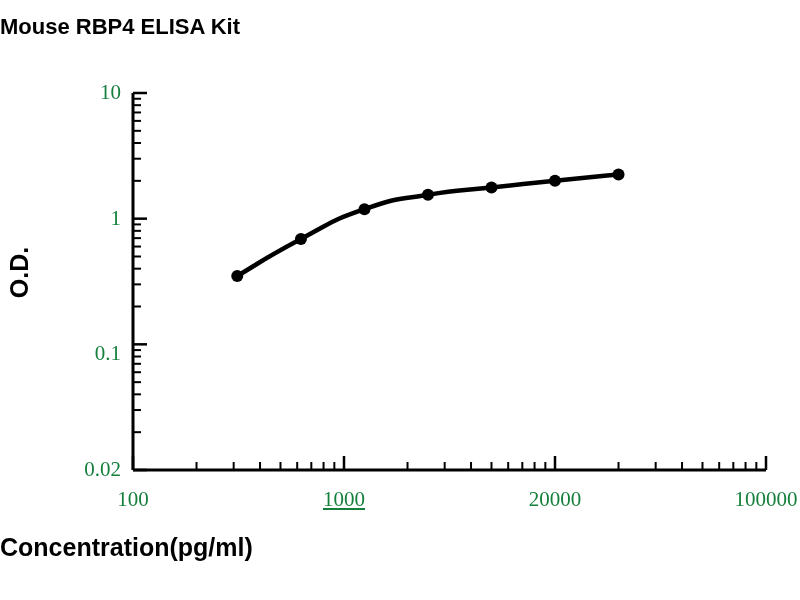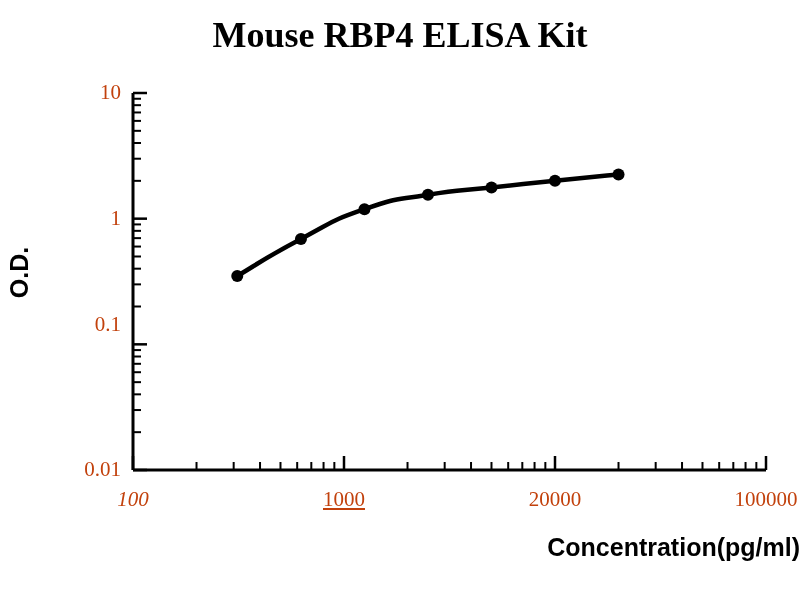--- a/index.html
+++ b/index.html
@@ -19,33 +19,33 @@
     position: absolute;
     left: 0; top: 0;
     width: 800px;
     height: 600px;
   }
   .chart-title {
     position: absolute;
     left: 0;
     top: 14px;
     width: 800px;
-    text-align: center;
-    font-size: 36px;
+    text-align: left;
+    font-size: 22px;
     font-weight: bold;
     letter-spacing: 0px;
-    font-family: Liberation Serif, serif;
+    font-family: Liberation Sans, sans-serif;
     white-space: nowrap;
   }
   .x-axis-title {
     position: absolute;
     left: 0;
     top: 533px;
     width: 800px;
-    text-align: right;
+    text-align: left;
     font-size: 25px;
     font-weight: bold;
     font-family: "Liberation Sans", sans-serif;
     white-space: nowrap;
   }
   .y-axis-title {
     position: absolute;
     left: -26px;
     top: 258px;
     width: 90px;
@@ -54,21 +54,21 @@
     font-weight: bold;
     font-family: "Liberation Sans", sans-serif;
     transform: rotate(-90deg);
     transform-origin: center center;
     white-space: nowrap;
   }
   .tick-label {
     position: absolute;
     font-size: 21px;
     font-family: "Liberation Serif", serif;
-    color: #c2410c;
+    color: #15803d;
     white-space: nowrap;
   }
   .x-tick-label {
     text-align: center;
     top: 487px;
   }
   .y-tick-label {
     text-align: right;
   }
   svg.plot {
@@ -164,25 +164,25 @@
         <circle cx="300.93068365959994" cy="238.91796426401825" r="6" fill="#000000"></circle>
         <circle cx="364.4480127446999" cy="209.172931851672" r="6" fill="#000000"></circle>
         <circle cx="427.9653418297999" cy="194.74831659660003" r="6" fill="#000000"></circle>
         <circle cx="491.4826709148999" cy="187.50469286053294" r="6" fill="#000000"></circle>
         <circle cx="555" cy="180.83723054489303" r="6" fill="#000000"></circle>
         <circle cx="618.5173290851001" cy="174.40906355733875" r="6" fill="#000000"></circle>
       </g>
   </svg>
 
   <div id="x-tick-labels">
-      <div class="tick-label x-tick-label" style="left: 63px; width: 140px; font-style: italic;">100</div>
+      <div class="tick-label x-tick-label" style="left: 63px; width: 140px;">100</div>
       <div class="tick-label x-tick-label" style="left: 274px; width: 140px; text-decoration: underline;">1000</div>
       <div class="tick-label x-tick-label" style="left: 485px; width: 140px;">20000</div>
       <div class="tick-label x-tick-label" style="left: 696px; width: 140px;">100000</div>
     </div>
   <div id="y-tick-labels">
       <div class="tick-label y-tick-label" style="left: 1px; width: 120px; top: 80px;">10</div>
       <div class="tick-label y-tick-label" style="left: 1px; width: 120px; top: 205.667px;">1</div>
-      <div class="tick-label y-tick-label" style="left: 1px; width: 120px; top: 312px;">0.1</div>
-      <div class="tick-label y-tick-label" style="left: 1px; width: 120px; top: 457px;">0.01</div>
+      <div class="tick-label y-tick-label" style="left: 1px; width: 120px; top: 341px;">0.1</div>
+      <div class="tick-label y-tick-label" style="left: 1px; width: 120px; top: 457px;">0.02</div>
     </div>
 
 </div>
 
 </body></html>

